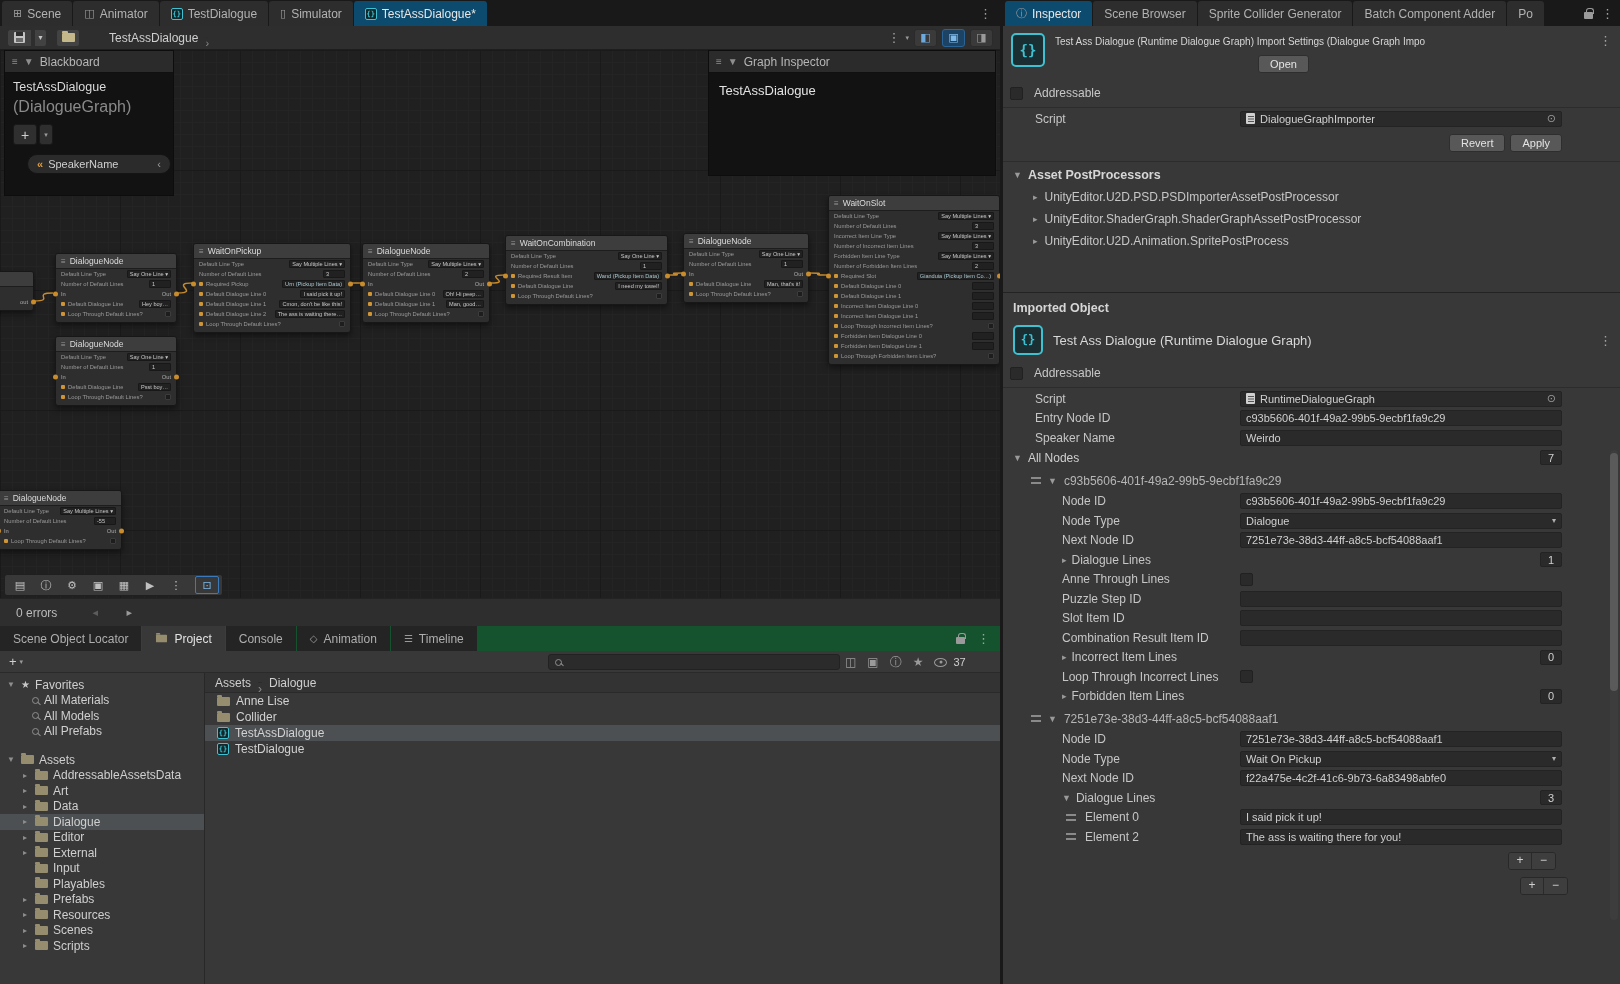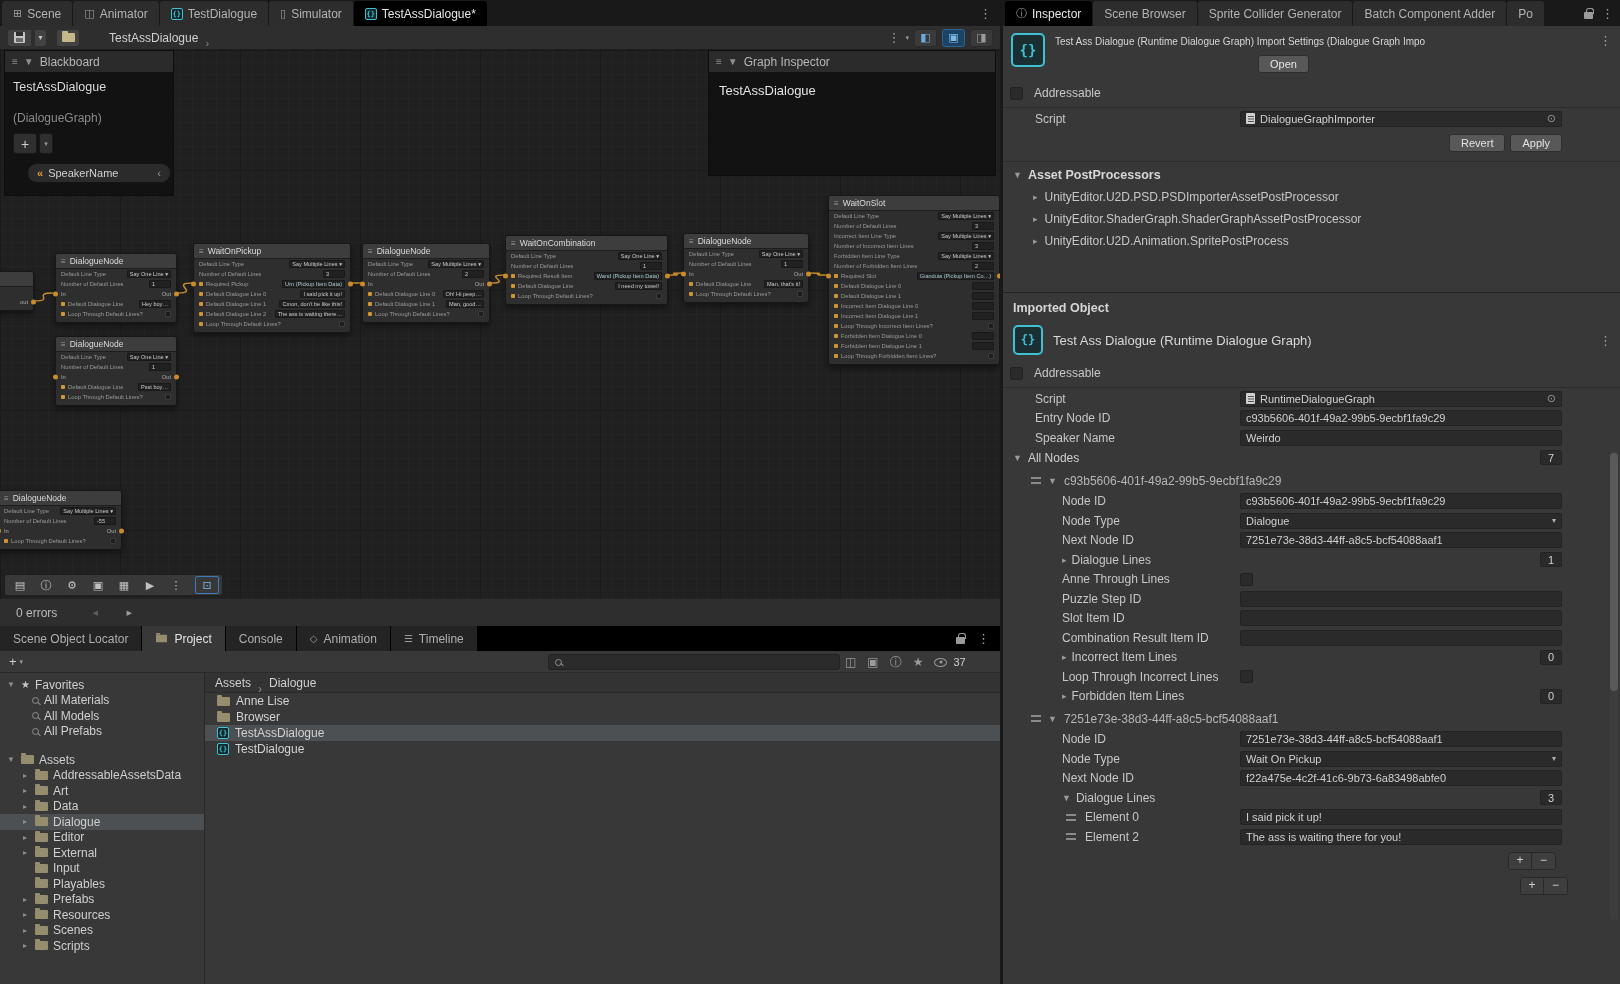--- a/index.html
+++ b/index.html
@@ -7,21 +7,21 @@
   font-family:"Liberation Sans","DejaVu Sans",sans-serif}
 .root{position:relative;width:1620px;height:984px;color:#c8c8c8;font-size:12px;user-select:none}
 
 
 .left-col{position:absolute;left:0;top:0;width:1000px;height:984px}
 .divider-v{position:absolute;left:1000px;top:0;width:3px;height:984px;background:#191919}
 
 
 .tabbar{position:absolute;left:0;top:0;width:1000px;height:26px;background:#191919;display:flex;align-items:flex-end;padding-left:2px}
 .tab{height:25px;display:flex;align-items:center;gap:5px;padding:0 11px;background:#2d2d2d;color:#b2b2b2;font-size:12px;margin-right:1px;border-radius:3px 3px 0 0;white-space:nowrap}
-.tab.active{background:#000000;color:#e6e6e6}
+.tab.active{background:#0c4a6e;color:#e6e6e6}
 .tab .gicon{color:#9a9a9a;font-size:11px}
 .bar-kebab{margin-left:auto;margin-right:8px;color:#9a9a9a;align-self:center;font-size:13px}
 
 
 .dg-icon{width:12px;height:12px;border:1px solid #3fc1d1;border-radius:2px;display:inline-flex;align-items:center;justify-content:center;color:#3fc1d1;font-size:7px;font-weight:bold;font-family:"DejaVu Sans Mono",monospace;background:#14282c;flex:none}
 .dg-icon::before{content:"{}"}
 
 
 .gtoolbar{position:absolute;left:0;top:26px;width:1000px;height:24px;background:#2e2e2e;border-bottom:1px solid #1e1e1e;display:flex;align-items:center;padding:0 7px;gap:3px}
 .tbtn{height:18px;min-width:24px;background:#424242;border:1px solid #2e2e2e;border-radius:3px;display:flex;align-items:center;justify-content:center;color:#c4c4c4;font-size:10px;padding:0 4px}
@@ -66,21 +66,21 @@
 .plbl{color:#aaa;font-size:5.8px}
 .plbl.right{margin-left:auto}
 
 
 .overlay-panel{position:absolute;background:rgba(18,18,18,.96);border:1px solid #0d0d0d}
 .panel-head{height:22px;background:#2b2b2b;border-bottom:1px solid #101010;display:flex;align-items:center;gap:6px;padding:0 7px;color:#b6b6b6;font-size:12px;white-space:nowrap}
 .panel-head .hicon{color:#8e8e8e;font-size:10px}
 .blackboard{left:4px;top:0;width:170px;height:146px}
 .bb-body{padding:7px 8px 0 8px}
 .bb-name{color:#dadada;font-size:12.5px}
-.bb-type{color:#8a8a8a;font-size:12px;margin-top:17px}
+.bb-type{color:#8a8a8a;font-size:16px;margin-top:4px}
 .bb-addrow{display:flex;gap:2px;margin-top:8px}
 .bb-add{width:24px;height:21px;background:#2f2f2f;border:1px solid #191919;border-radius:3px;color:#cfcfcf;font-size:14px;display:flex;align-items:center;justify-content:center}
 .bb-add.small{width:14px;font-size:7px;color:#9a9a9a}
 .bb-pill{margin:9px 2px 0 14px;height:20px;width:144px;background:#2b2b2b;border:1px solid #141414;border-radius:10px;display:flex;align-items:center;gap:5px;padding:0 9px}
 .bb-pill .q{color:#e09b3d;font-weight:bold;font-size:11px}
 .bb-pill .nm{color:#d0d0d0;font-size:11px;white-space:nowrap}
 .bb-pill .col{margin-left:auto;color:#9a9a9a;font-size:11px}
 .ginspector{left:708px;top:0;width:288px;height:126px}
 .gi-body{padding:10px 10px}
 .gi-name{color:#e2e2e2;font-size:13px}
@@ -91,21 +91,21 @@
 .gf-btn.framed{border-color:#3a79bb;color:#7db8e8;margin-left:5px}
 
 
 .statusbar{position:absolute;left:0;top:598px;width:1000px;height:28px;background:#2e2e2e;border-top:1px solid #232323;display:flex;align-items:center;padding:0 16px;gap:6px}
 .err-lbl{color:#bcbcbc;font-size:12px}
 .nav-btn{width:28px;height:17px;display:flex;align-items:center;justify-content:center;font-size:11px;border-radius:2px}
 .nav-btn.back{color:#5c5c5c;margin-left:18px}
 .nav-btn.fwd{color:#9a9a9a}
 
 
-.docktabs{position:absolute;left:0;top:626px;width:1000px;height:25px;background:#000000;display:flex;align-items:stretch;padding-left:0}
+.docktabs{position:absolute;left:0;top:626px;width:1000px;height:25px;background:#14532d;display:flex;align-items:stretch;padding-left:0}
 .dtab{display:flex;align-items:center;gap:6px;padding:0 13px;color:#aeaeae;background:#242424;margin-right:1px;font-size:12px;white-space:nowrap}
 .dtab.active{background:#383838;color:#e2e2e2}
 .dtab .gicon{color:#9a9a9a;font-size:10px}
 .dock-right{margin-left:auto;display:flex;align-items:center;gap:12px;padding-right:10px}
 
 .lock-icon{width:9px;height:7px;background:#9a9a9a;border-radius:1px;position:relative;margin-top:4px}
 .lock-icon::before{content:"";position:absolute;top:-4px;left:1.5px;width:6px;height:5px;border:1.5px solid #9a9a9a;border-bottom:none;border-radius:3px 3px 0 0}
 .kebab{color:#a2a2a2;font-size:13px}
 
 
@@ -775,21 +775,21 @@
           <span class="sep">›</span>
           <span>Dialogue</span>
         </div>
         <div id="plist-rows">
     <div class="lrow">
       <span class="folder-icon"></span>
       <span>Anne Lise</span>
     </div>
     <div class="lrow">
       <span class="folder-icon"></span>
-      <span>Browser</span>
+      <span>Collider</span>
     </div>
     <div class="lrow selected">
       <span class="dg-icon"></span>
       <span>TestAssDialogue</span>
     </div>
     <div class="lrow">
       <span class="dg-icon"></span>
       <span>TestDialogue</span>
     </div>
           </div>

